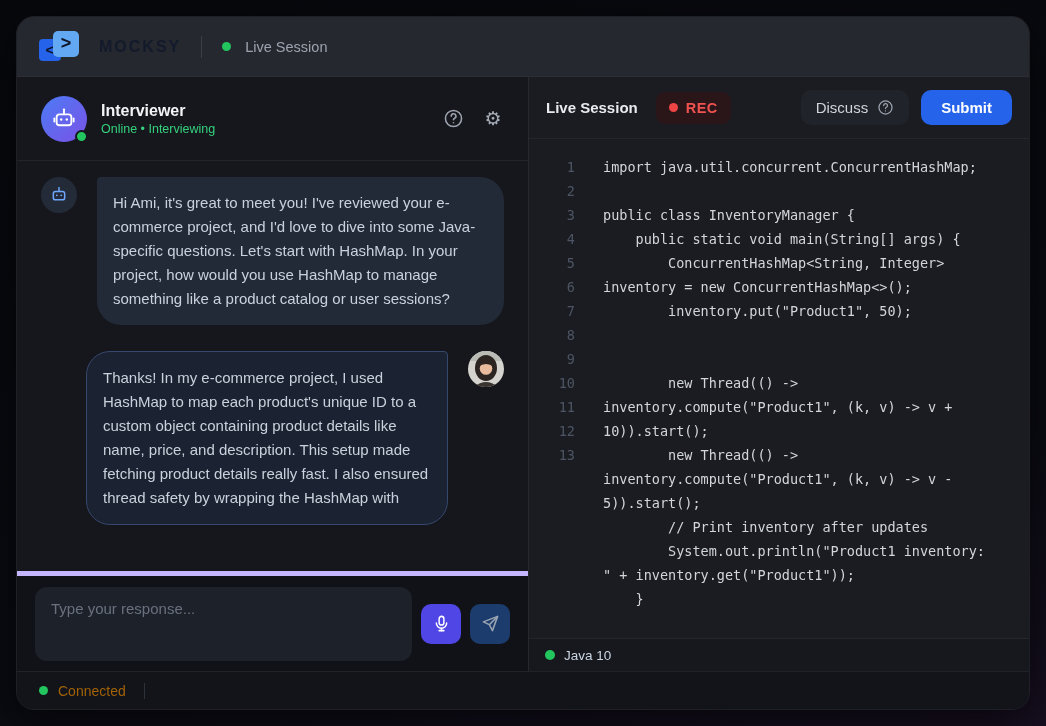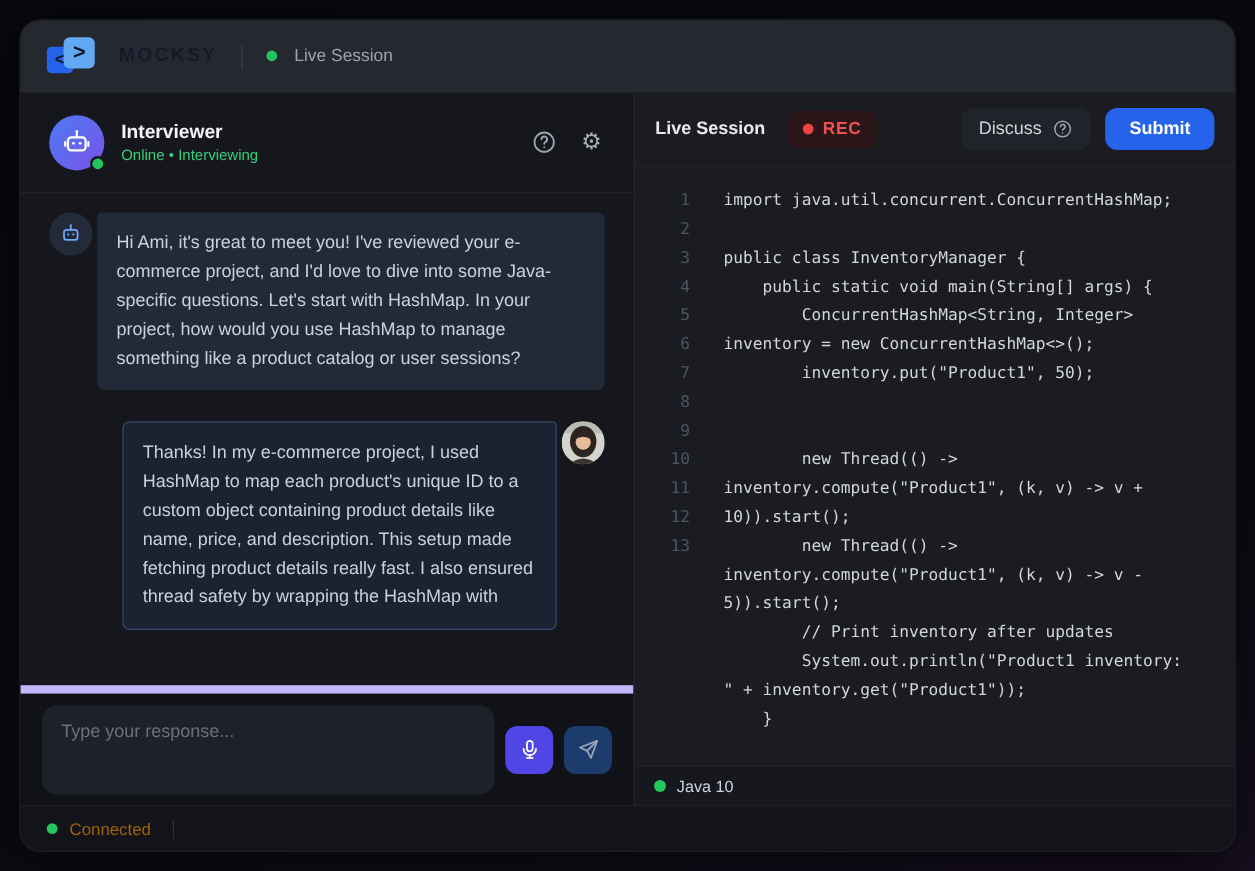--- a/index.html
+++ b/index.html
@@ -54,39 +54,39 @@
     position:absolute; right:-1px; bottom:-1px; width:13px; height:13px;
     border-radius:50%; background:#22c55e; border:2px solid #16171c;
   }
   .chat-title { font-size:16px; font-weight:bold; color:#f3f4f6; line-height:1.3; }
   .chat-status { font-size:12.5px; color:#34d07c; }
   .chat-hdr-icons { margin-left:auto; display:flex; gap:18px; align-items:center; color:#9ca3af; }
   .icon-btn { width:22px; height:22px; display:flex; align-items:center; justify-content:center; cursor:pointer; }
   .gear-glyph { font-size:19px; color:#a7adb8; line-height:1; }
   
   .messages { flex:1; min-height:0; overflow:hidden; padding:16px 24px 0; }
-  .msg-row { display:flex; gap:4px; }
+  .msg-row { display:flex; gap:20px; }
   .avatar-sm {
     width:36px; height:36px; border-radius:50%; flex:none;
     background:#242b38; display:flex; align-items:center; justify-content:center;
   }
   .bubble {
-    background:#222a37; border-radius:6px; padding:14px 16px;
+    background:#222a37; border-radius:24px; padding:14px 16px;
     color:#c9d1dc; font-size:15px; line-height:24px;
   }
   .bubble-ai { flex:1; border-top-left-radius:4px; }
   .msg-row-user { margin-top:26px; justify-content:flex-end; }
   .bubble-user {
     width:362px; background:#1b2231; border:1px solid #35486e;
     border-top-right-radius:4px; flex:none;
   }
   .avatar-photo { width:36px; height:36px; border-radius:50%; flex:none; overflow:hidden; }
   
   .input-area {
-    flex:none; height:100px; background:#111218; border-top:7px solid #c4b5fd;
+    flex:none; height:100px; background:#111218; border-top:5px solid #c4b5fd;
     display:flex; align-items:center; gap:9px; padding:0 18px;
   }
   .response-input {
     flex:1; height:74px; resize:none; background:#1d212a; border:none; outline:none;
     border-radius:12px; padding:13px 16px; color:#e5e7eb; font-size:15px;
     font-family:"Liberation Sans", sans-serif;
   }
   .response-input::placeholder { color:#69707e; }
   .sq-btn {
     width:40px; height:40px; border-radius:10px; border:none; cursor:pointer;

